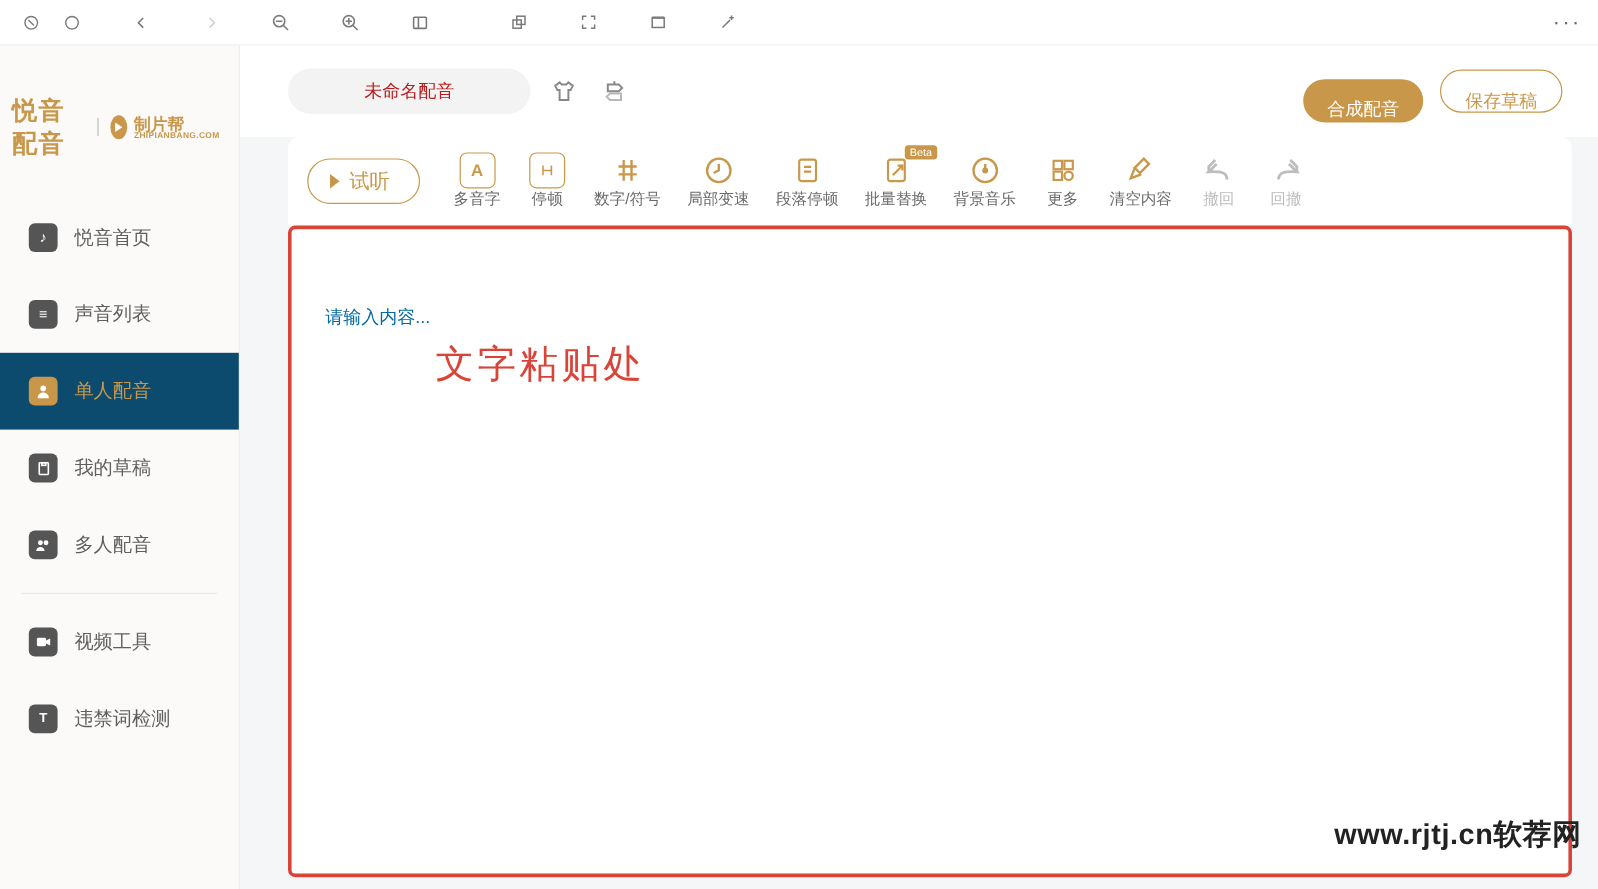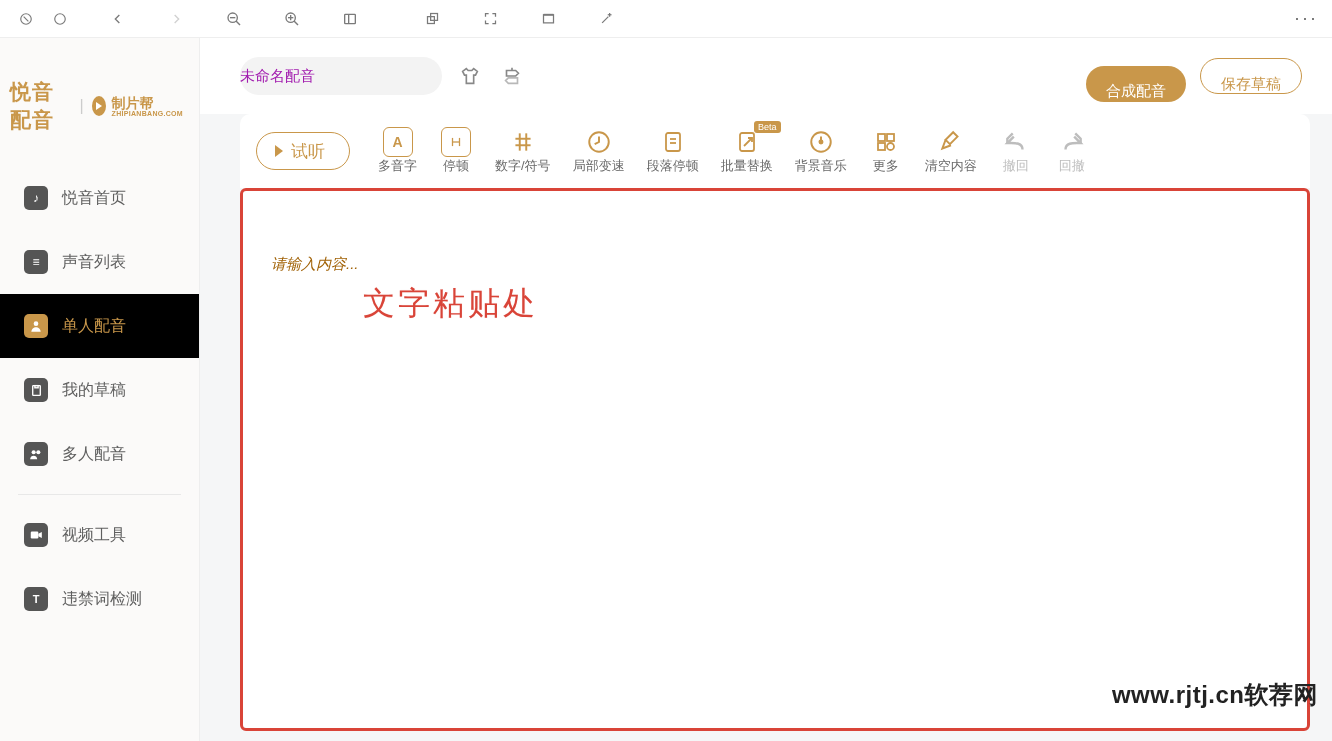--- a/index.html
+++ b/index.html
@@ -85,21 +85,21 @@
     display: flex;
     align-items: center;
     padding-left: 24px;
     gap: 14px;
     font-size: 16px;
     color: #5f5f5f;
     cursor: pointer;
     position: relative;
   }
   .nav-item.active {
-    background: #000000;
+    background: #0c4a6e;
     color: #c9974a;
     align-items: center;
   }
   .nav-item .nav-icon {
     width: 24px; height: 24px;
     border-radius: 5px;
     background: #555;
     display:flex;align-items:center;justify-content:center;
     color:#fff;
     font-size:12px;
@@ -128,22 +128,22 @@
     gap: 14px;
     background: #fff;
   }
   .title-pill {
     background: #f3f3f3;
     height: 38px;
     border-radius: 19px;
     width: 202px;
     display: flex;
     align-items: center;
-    justify-content: flex-start;
-    color: #a21caf;
+    justify-content: center;
+    color: #b91c1c;
     font-size: 15px;
   }
   .hdr-ico {
     width:28px;height:28px;
     display:flex;align-items:center;justify-content:center;
     color:#888;
   }
   .header-row .spacer { flex: 1; }
   .btn-primary {
     background:#c9974a;
@@ -245,23 +245,22 @@
 
   .editor-frame {
     border:3px solid #d94438;
     border-radius:6px;
     flex:1;
     background:#fff;
     padding: 64px 28px 28px 28px;
     position:relative;
   }
   .editor-frame .placeholder {
-    color:#a16207;
+    color:#0369a1;
     font-size:15px;
-    font-style:italic;
   }
   .paste-label {
     color:#d94438;
     font-size:32px;
     font-weight:400;
     position:relative;
     left:92px;
     top:8px;
     letter-spacing:3px;
     text-shadow: 0 0 1px rgba(217,68,56,0.15);

